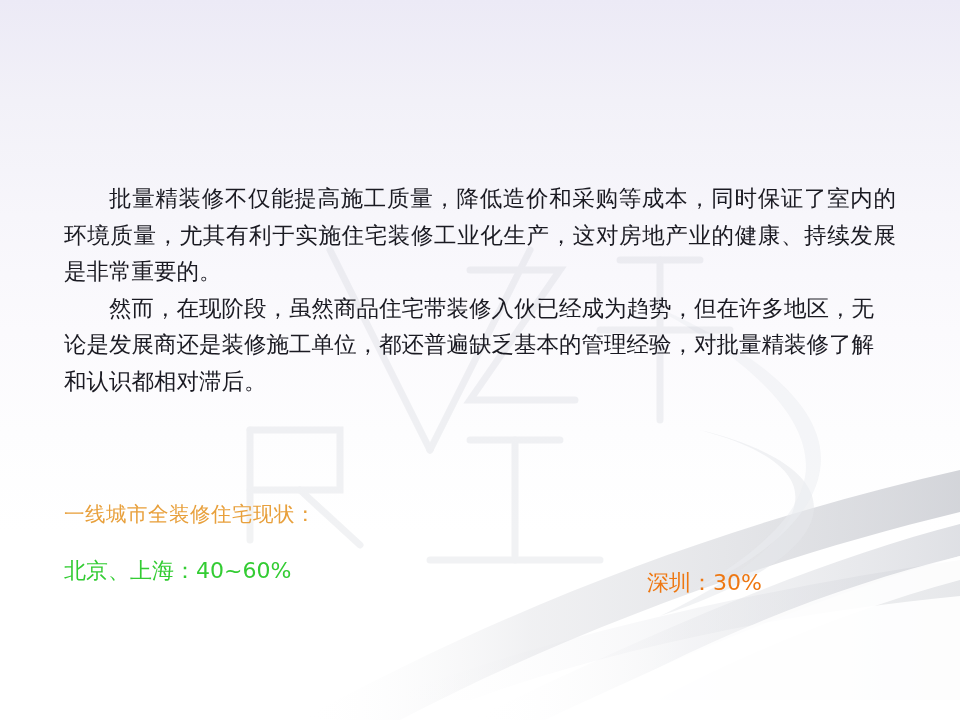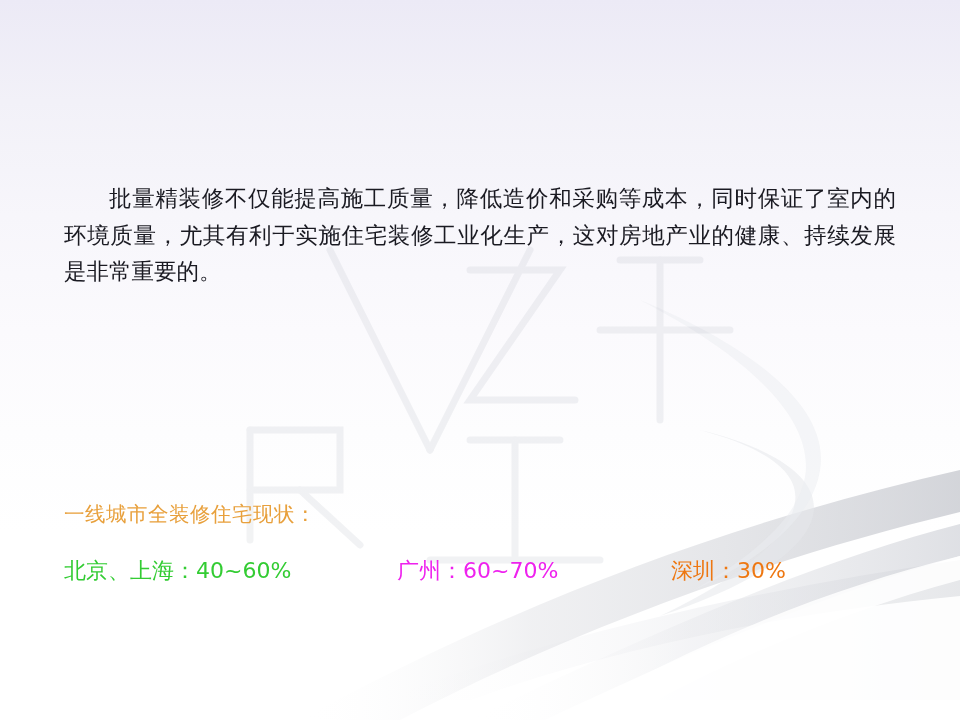--- a/index.html
+++ b/index.html
@@ -106,21 +106,21 @@
     text-align: right;
   }
   .stat {
     position: absolute;
     font-size: 22px;
     white-space: nowrap;
     letter-spacing: 0px;
   }
   .stat-bj { left: 0px; top: 0px; color: #33cc33; }
   .stat-gz { left: 333px; top: 0px; color: #ee22ee; }
-  .stat-sz { left: 583px; top: 0px; color: #ee7711; margin-left: 24px; }
+  .stat-sz { left: 583px; top: 12px; color: #ee7711; }
 </style>
 </head>
 <body>
 
 <div class="slide">
 
   <svg class="bg-decor" viewBox="0 0 960 720" preserveAspectRatio="none">
     <defs>
       <linearGradient id="sw1" x1="0" y1="0" x2="1" y2="0">
         <stop offset="0" stop-color="#ffffff" stop-opacity="0"></stop>
@@ -163,24 +163,24 @@
       <path d="M430,560 L600,560"></path>
     </g>
   </svg>
 
   <div class="content">
 
 
 
     <div class="body-block">
       <p class="para">批量精装修不仅能提高施工质量，降低造价和采购等成本，同时保证了室内的环境质量，尤其有利于实施住宅装修工业化生产，这对房地产业的健康、持续发展是非常重要的。</p>
+      <p class="para para-last-loose">然而，在现阶段，虽然商品住宅带装修入伙已经成为趋势，但在许多地区，无论是发展商还是装修施工单位，都还普遍缺乏基本的管理经验，对批量精装修了解和认识都相对滞后。</p>
     </div>
 
     <div class="orange-head">一线城市全装修住宅现状：</div>
 
     <div class="stats-row">
       <div class="stat stat-bj">北京、上海：40~60%</div>
-      <div class="stat stat-gz">广州：60~70%</div>
       <div class="stat stat-sz">深圳：30%</div>
     </div>
 
   </div>
 </div>
 
 </body></html>

